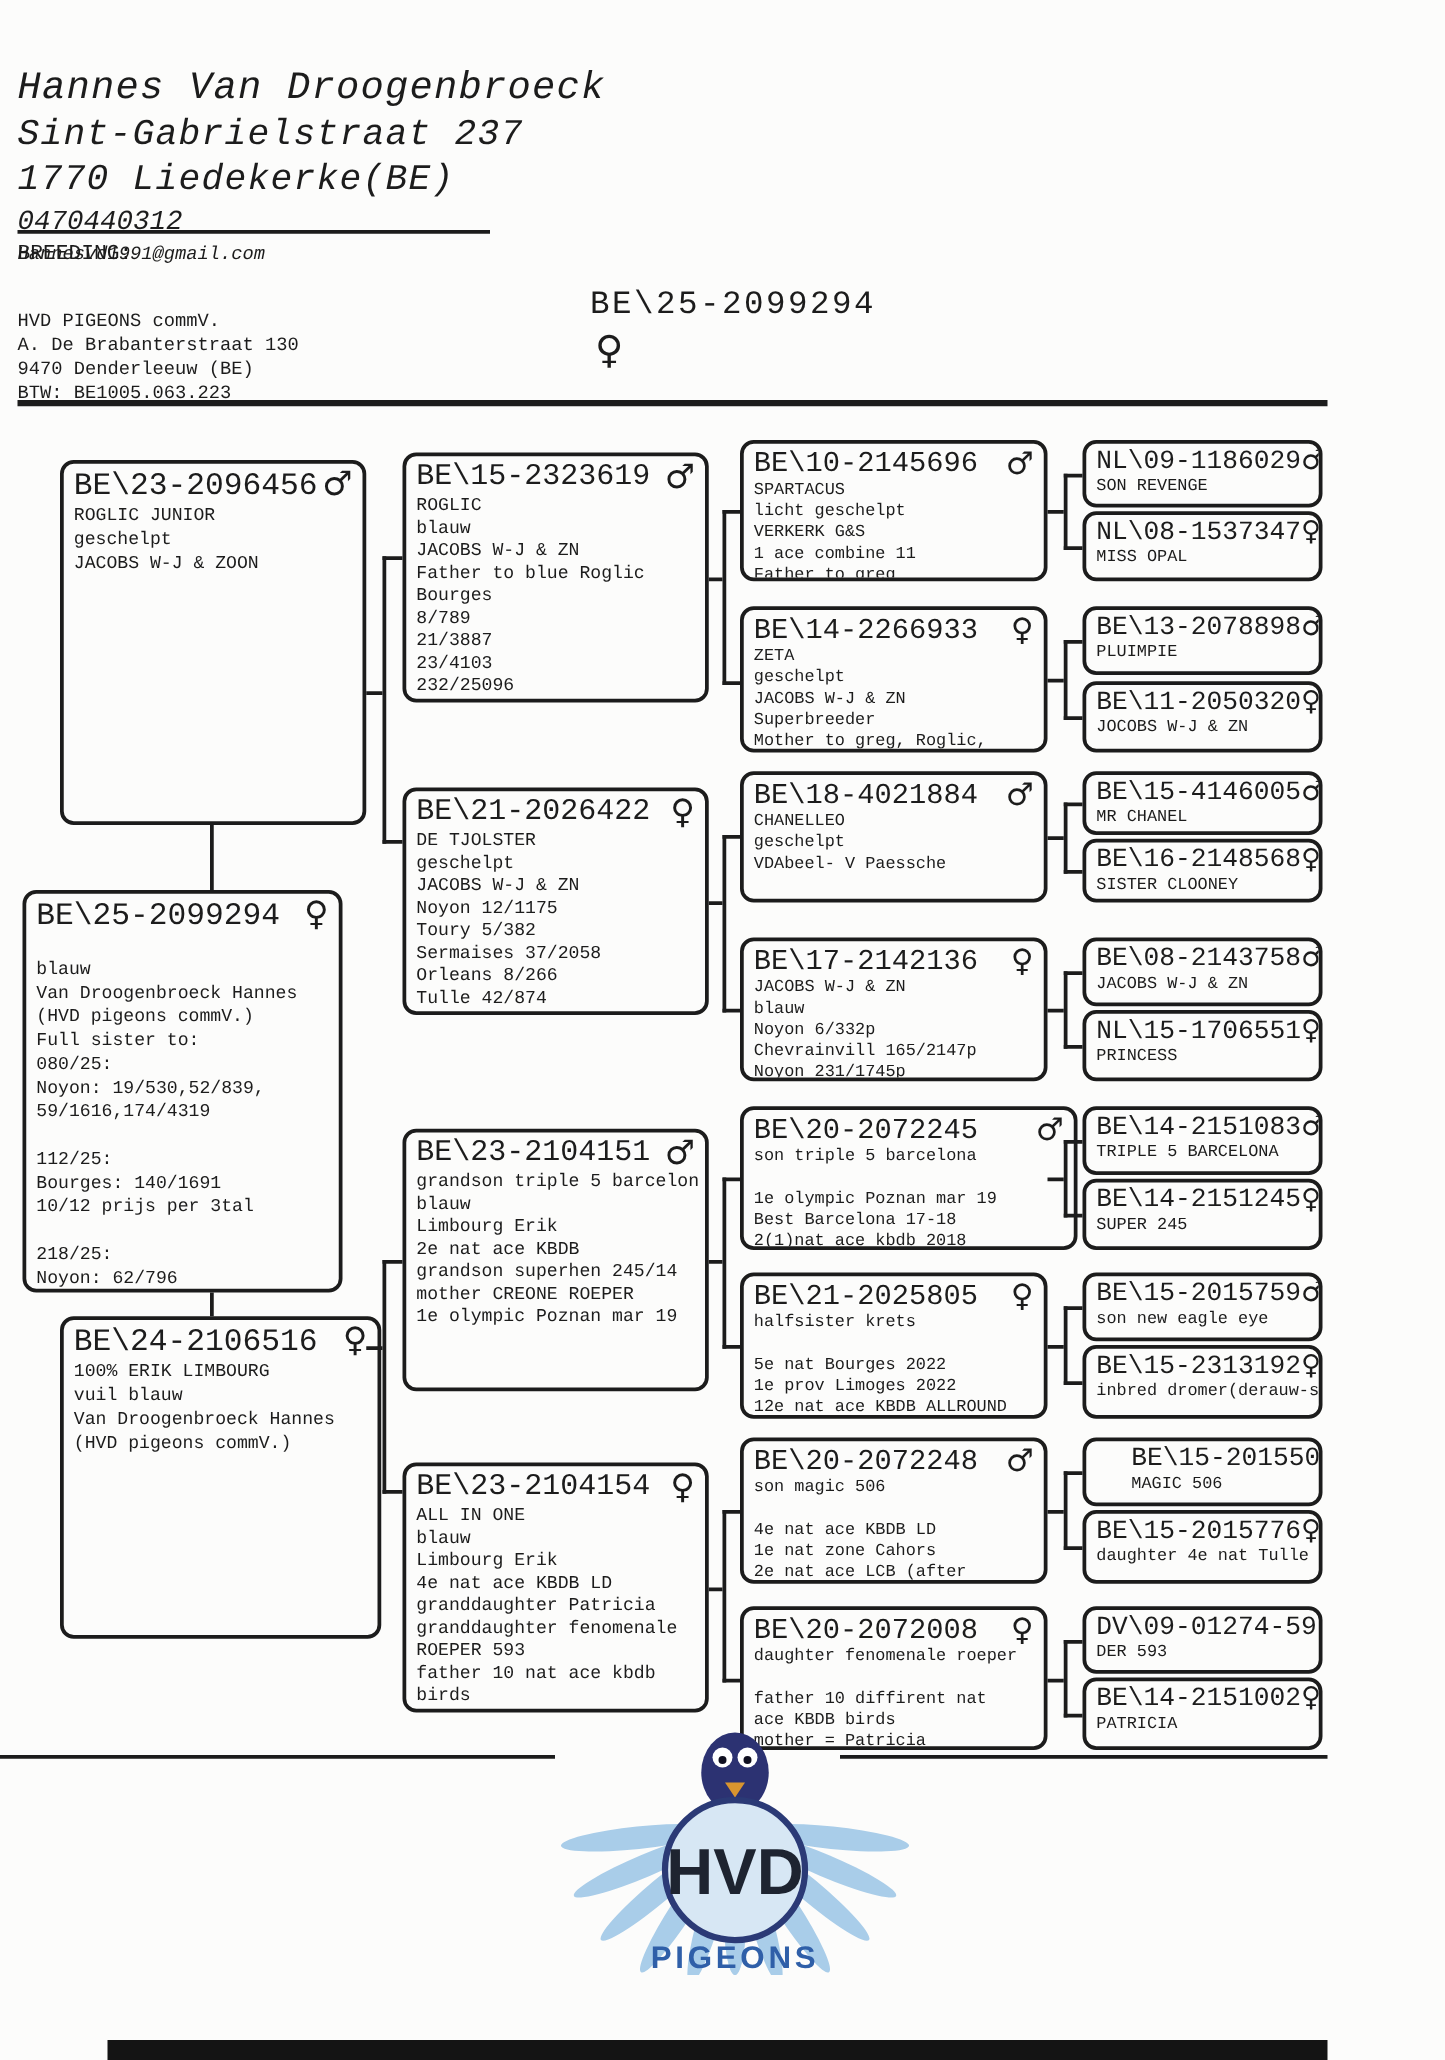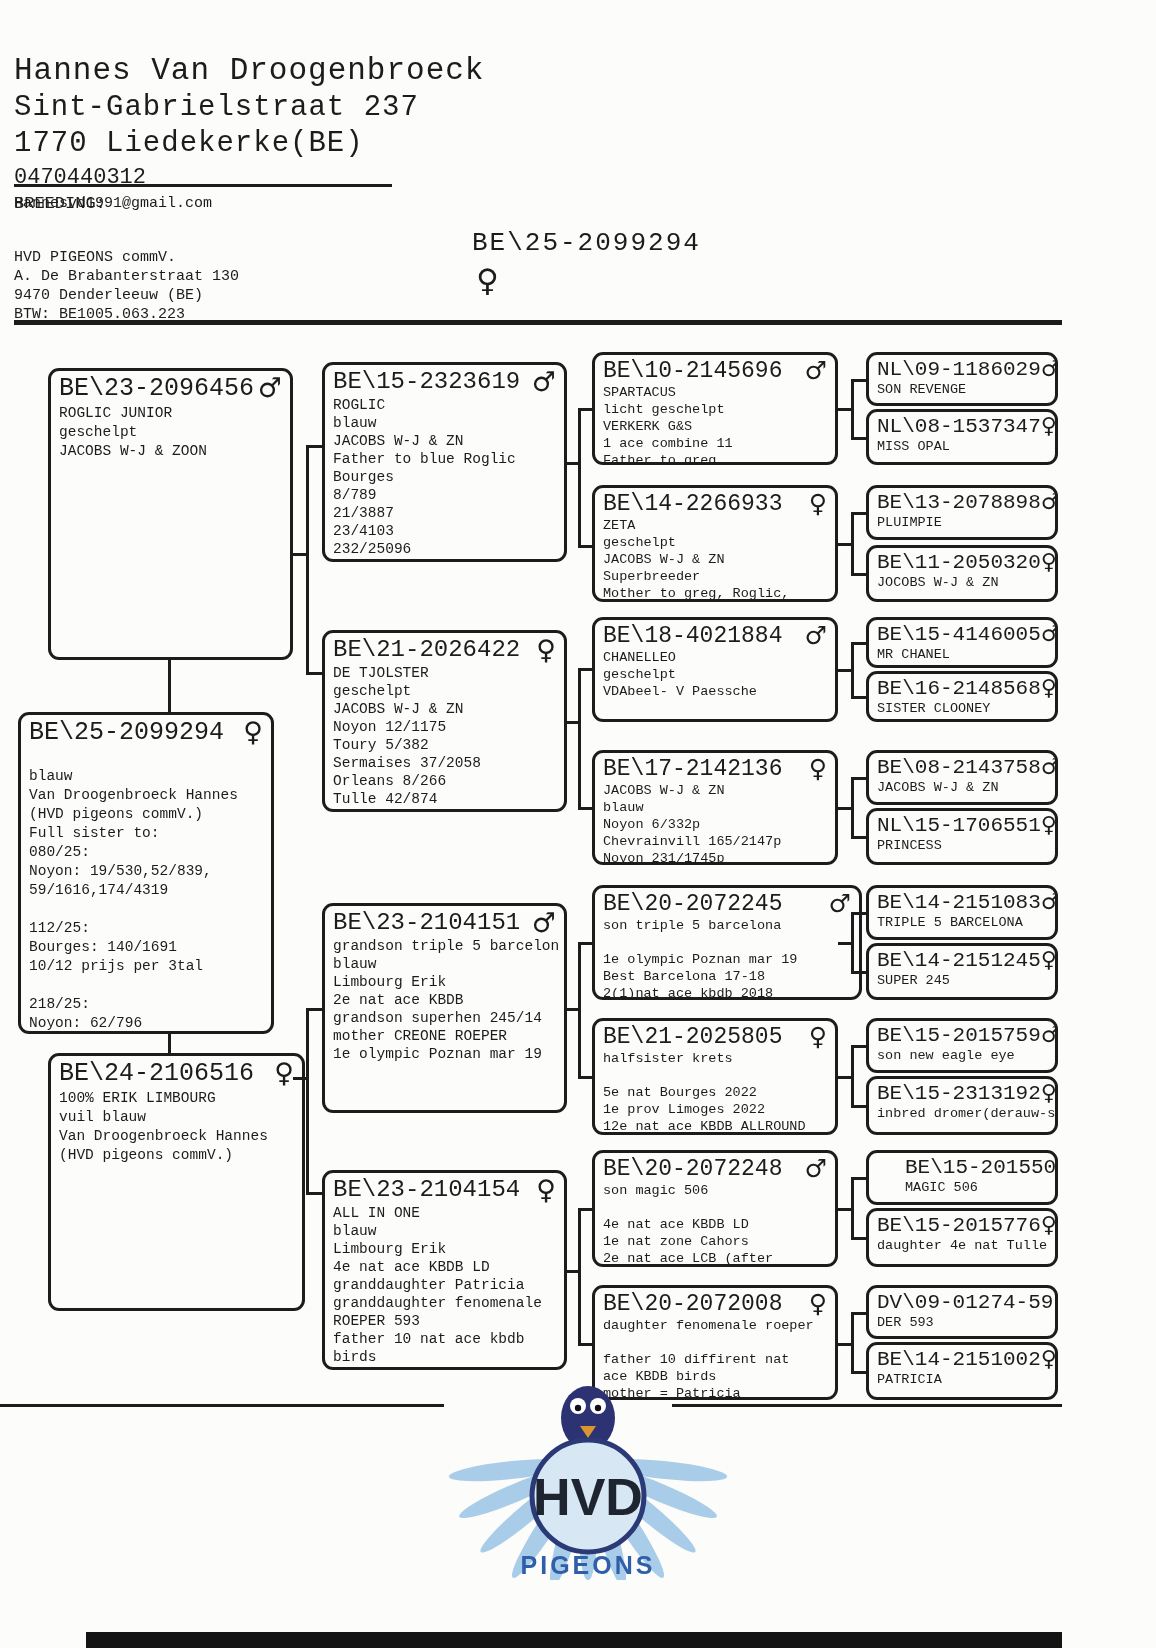--- a/index.html
+++ b/index.html
@@ -2,21 +2,21 @@
 <html><head>
 <meta charset="utf-8">
 <style>
   html,body{margin:0;padding:0;background:#e8e8e8;}
   .page{
     position:relative; width:1156px; height:1648px; margin:0 auto;
     background:#fcfcfb; color:#1c1c1c; overflow:hidden;
     font-family:"Liberation Mono","DejaVu Sans Mono",monospace;
   }
   
-  .owner{position:absolute; left:14px; top:52px;}
+  .owner{position:absolute; left:14px; top:52px;font-style:italic;}
   .owner-name{font-size:31px; line-height:38px; letter-spacing:1px;}
   .owner-addr{font-size:29px; line-height:36px; letter-spacing:1px;}
   .owner-phone{font-size:22px; line-height:28px; margin-top:2px;}
   .owner-email{font-size:15px; line-height:24px;}
   .rule{position:absolute; background:#1c1c1c;}
   .breeding{position:absolute; left:14px; top:194px; font-size:17px;}
   .company{position:absolute; left:14px; top:248px; font-size:15px; line-height:19px;}
   
   .title-ring{position:absolute; left:472px; top:228px; font-size:26px; letter-spacing:2px;}
   .title-sex{position:absolute; left:476px; top:262px; font-size:31px; font-weight:bold;

